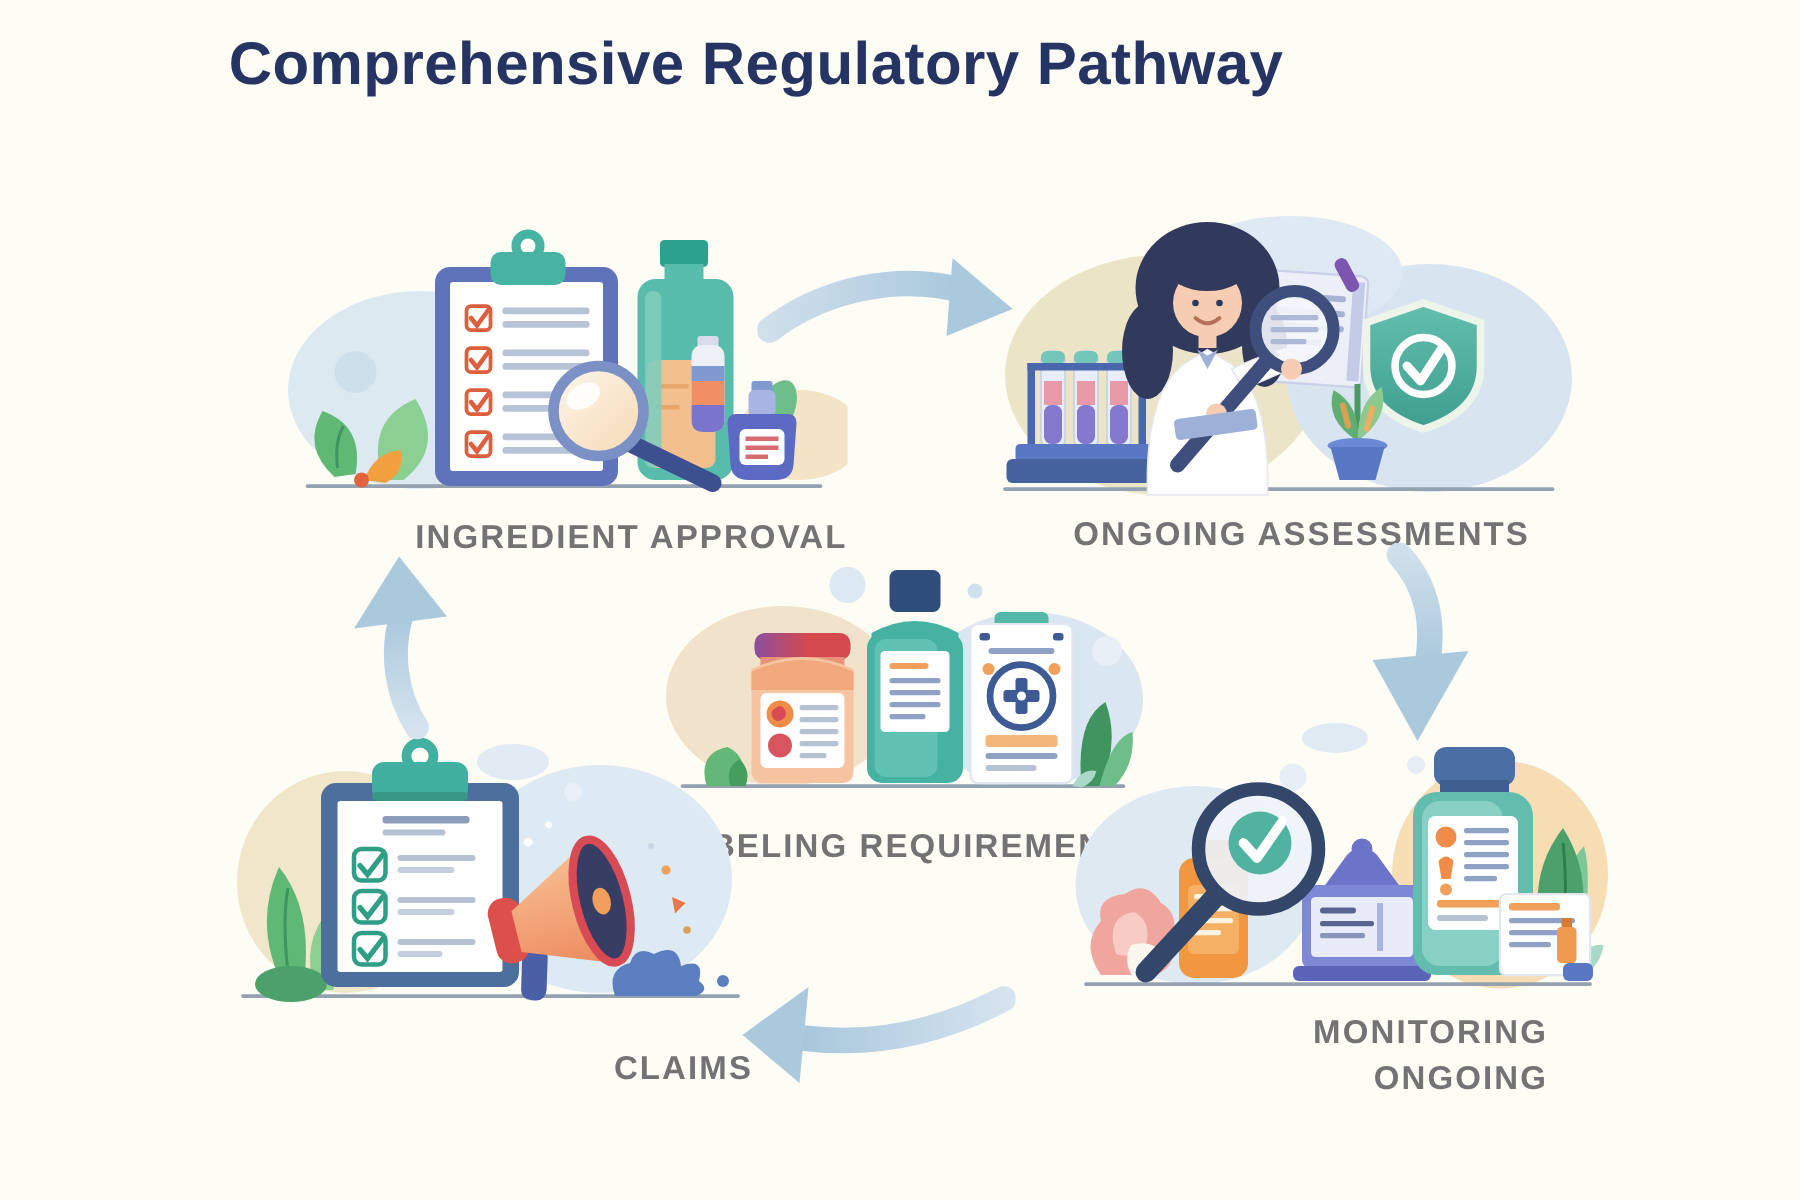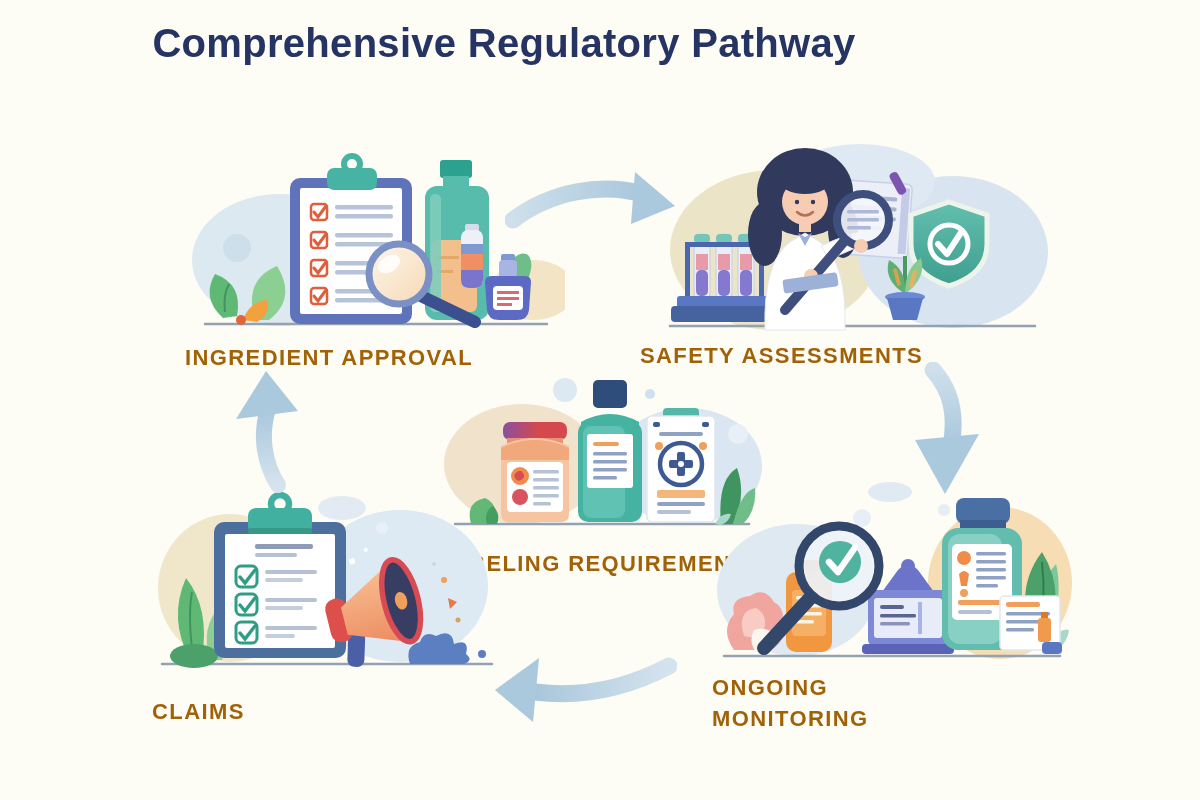--- a/index.html
+++ b/index.html
@@ -8,22 +8,22 @@
     position:relative;width:1200px;height:800px;overflow:hidden;
     background:#fdfcf5;
   }
   .abs{position:absolute;}
   .title{
     left:0;top:20px;width:1008px;text-align:center;
     color:#253463;font-weight:800;font-size:40px;line-height:47px;
     letter-spacing:.3px;
   }
   .stage-label{
-    color:#a16207;font-weight:800;font-size:22px;letter-spacing:1.4px;
-    text-align:left;line-height:31px;
+    color:#737373;font-weight:800;font-size:22px;letter-spacing:1.4px;
+    text-align:right;line-height:31px;
   }
   svg{display:block;}
 </style>
 </head>
 <body>
 
 <div class="canvas">
 
   <div class="abs title">
     <div>Comprehensive Regulatory Pathway</div>
@@ -198,21 +198,21 @@
     <g>
       <rect x="248" y="116" width="4" height="40" fill="#4c9a62"></rect>
       <path d="M250,154 Q228,140 234,120 Q252,130 250,154 Z" fill="#5fae73"></path>
       <path d="M250,154 Q272,138 266,118 Q250,128 250,154 Z" fill="#8cc98f"></path>
       <rect x="256" y="130" width="4" height="18" rx="2" fill="#e8b062" transform="rotate(15 258 139)"></rect>
       <rect x="240" y="128" width="4" height="18" rx="2" fill="#d8a053" transform="rotate(-15 242 137)"></rect>
       <ellipse cx="250" cy="157" rx="20" ry="5" fill="#6c89d4"></ellipse>
       <path d="M232,158 L268,158 L262,180 L238,180 Z" fill="#5a77c4"></path>
     </g>
   </svg>
-  <div class="abs stage-label" style="left:640px;top:340px;width:380px">SAFETY ASSESSMENTS</div>
+  <div class="abs stage-label" style="left:640px;top:340px;width:380px">ONGOING ASSESSMENTS</div>
 
   <svg class="abs" style="left:437px;top:372px" width="330" height="162" viewBox="0 0 330 162">
     <defs>
       <linearGradient id="s3cap" x1="0" y1="0" x2="1" y2="0">
         <stop offset="0" stop-color="#8a4fa0"></stop>
           <stop offset="0.55" stop-color="#d4494e"></stop>
           <stop offset="1" stop-color="#d4494e"></stop>
       </linearGradient>
     </defs>
     <g>
@@ -420,22 +420,22 @@
     <g>
       <line x1="99" y1="119" x2="52" y2="170" stroke="#33476b" stroke-width="14" stroke-linecap="round"></line>
       <circle cx="127" cy="88" r="40" fill="#eef3f9" opacity="0.92"></circle>
       <circle cx="128" cy="84" r="21" fill="#4fb3a0"></circle>
       <path d="M117,84 L126,94 L142,71" stroke="#ffffff" stroke-width="6.5" fill="none" stroke-linecap="round" stroke-linejoin="round"></path>
       <circle cx="143" cy="69" r="3" fill="#ffffff"></circle>
       <circle cx="127" cy="88" r="40" fill="none" stroke="#33476b" stroke-width="9"></circle>
     </g>
   </svg>
   <div class="abs stage-label" style="left:712px;top:672px;width:320px">
+    <div>MONITORING</div>
     <div>ONGOING</div>
-    <div>MONITORING</div>
   </div>
 
   <svg class="abs" style="left:505px;top:158px" width="175" height="85" viewBox="0 0 175 85">
     <defs>
         <linearGradient id="ag1" x1="0" y1="0" x2="1" y2="0">
       <stop offset="0" stop-color="#cfdfeb"></stop>
           <stop offset="1" stop-color="#a8c7dc"></stop>
     </linearGradient>
       </defs>
     <path d="M8,62 C45,34 95,24 138,36" fill="none" stroke="url(#ag1)" stroke-width="17" stroke-linecap="round"></path>

